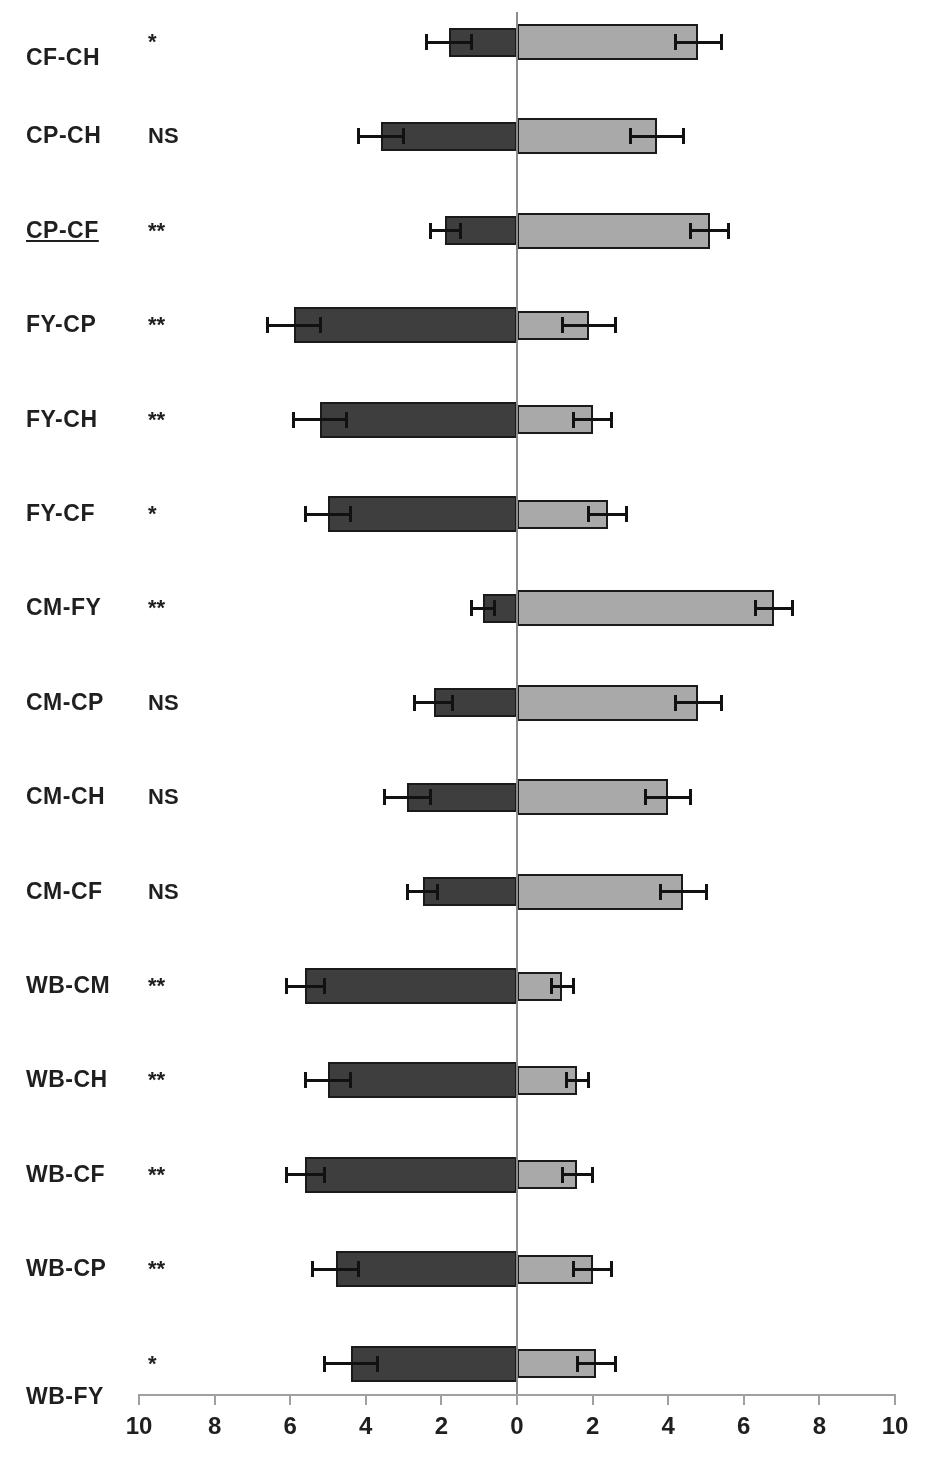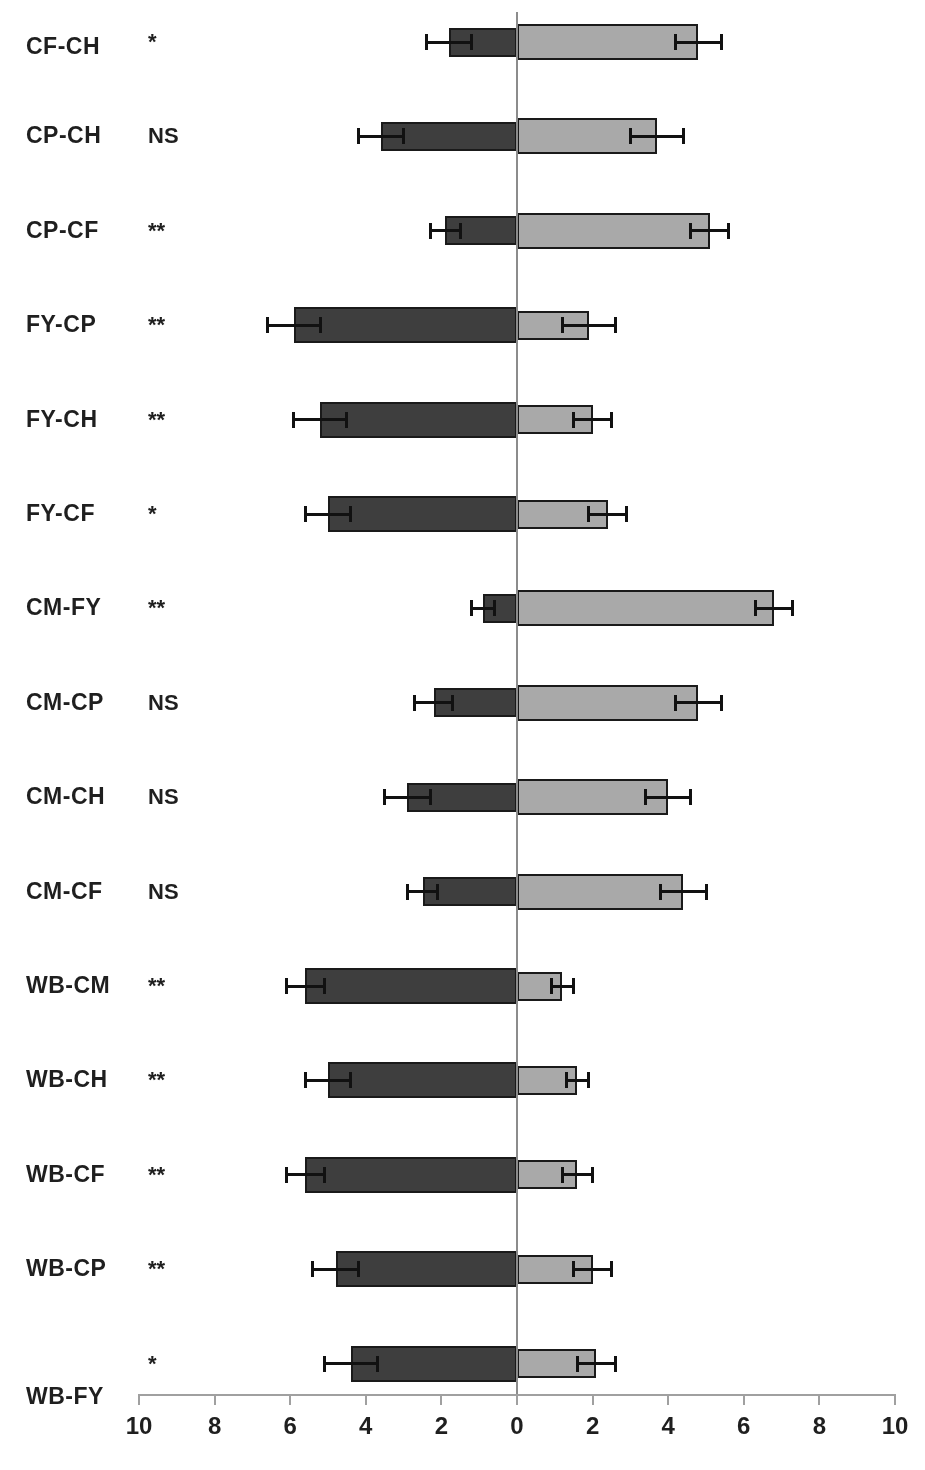--- a/index.html
+++ b/index.html
@@ -28,41 +28,41 @@
   .tick-label{
     position:absolute;width:64px;text-align:center;
     font-size:24px;font-weight:600;color:#1f1f1f;
   }
 </style>
 </head>
 <body>
 
 <div id="chart">
     <div class="center-line" style="left: 516px; top: 12px; height: 1382px; z-index: 3;"></div>
-    <div class="row-label" style="top: 33px;">CF-CH</div>
+    <div class="row-label" style="top: 44px;">CF-CH</div>
     <div class="sig-label" style="top: 29px;">*</div>
     <div class="bar" style="left: 448.96px; top: 27.5px; width: 68.04px; height: 29px; background: rgb(62, 62, 62); z-index: 2;"></div>
     <div class="bar" style="left: 517px; top: 24px; width: 181.44px; height: 36px; background: rgb(169, 169, 169); z-index: 2;"></div>
     <div class="err-line" style="left: 426.28px; top: 40.5px; width: 45.36px; z-index: 5;"></div>
     <div class="err-cap" style="left: 424.78px; top: 34px; height: 16px; z-index: 5;"></div>
     <div class="err-cap" style="left: 470.14px; top: 34px; height: 16px; z-index: 5;"></div>
     <div class="err-line" style="left: 675.76px; top: 40.5px; width: 45.36px; z-index: 5;"></div>
     <div class="err-cap" style="left: 674.26px; top: 34px; height: 16px; z-index: 5;"></div>
     <div class="err-cap" style="left: 719.62px; top: 34px; height: 16px; z-index: 5;"></div>
     <div class="row-label" style="top: 122.4px;">CP-CH</div>
     <div class="sig-label" style="top: 123.4px;">NS</div>
     <div class="bar" style="left: 380.92px; top: 121.9px; width: 136.08px; height: 29px; background: rgb(62, 62, 62); z-index: 2;"></div>
     <div class="bar" style="left: 517px; top: 118.4px; width: 139.86px; height: 36px; background: rgb(169, 169, 169); z-index: 2;"></div>
     <div class="err-line" style="left: 358.24px; top: 134.9px; width: 45.36px; z-index: 5;"></div>
     <div class="err-cap" style="left: 356.74px; top: 128.4px; height: 16px; z-index: 5;"></div>
     <div class="err-cap" style="left: 402.1px; top: 128.4px; height: 16px; z-index: 5;"></div>
     <div class="err-line" style="left: 630.4px; top: 134.9px; width: 52.92px; z-index: 5;"></div>
     <div class="err-cap" style="left: 628.9px; top: 128.4px; height: 16px; z-index: 5;"></div>
     <div class="err-cap" style="left: 681.82px; top: 128.4px; height: 16px; z-index: 5;"></div>
-    <div class="row-label" style="top: 216.8px;">CP-CF</div>
+    <div class="row-label" style="top: 216.8px; text-decoration: underline;">CP-CF</div>
     <div class="sig-label" style="top: 217.8px;">**</div>
     <div class="bar" style="left: 445.18px; top: 216.3px; width: 71.82px; height: 29px; background: rgb(62, 62, 62); z-index: 2;"></div>
     <div class="bar" style="left: 517px; top: 212.8px; width: 192.78px; height: 36px; background: rgb(169, 169, 169); z-index: 2;"></div>
     <div class="err-line" style="left: 430.06px; top: 229.3px; width: 30.24px; z-index: 5;"></div>
     <div class="err-cap" style="left: 428.56px; top: 222.8px; height: 16px; z-index: 5;"></div>
     <div class="err-cap" style="left: 458.8px; top: 222.8px; height: 16px; z-index: 5;"></div>
     <div class="err-line" style="left: 690.88px; top: 229.3px; width: 37.8px; z-index: 5;"></div>
     <div class="err-cap" style="left: 689.38px; top: 222.8px; height: 16px; z-index: 5;"></div>
     <div class="err-cap" style="left: 727.18px; top: 222.8px; height: 16px; z-index: 5;"></div>
     <div class="row-label" style="top: 311.2px;">FY-CP</div>

